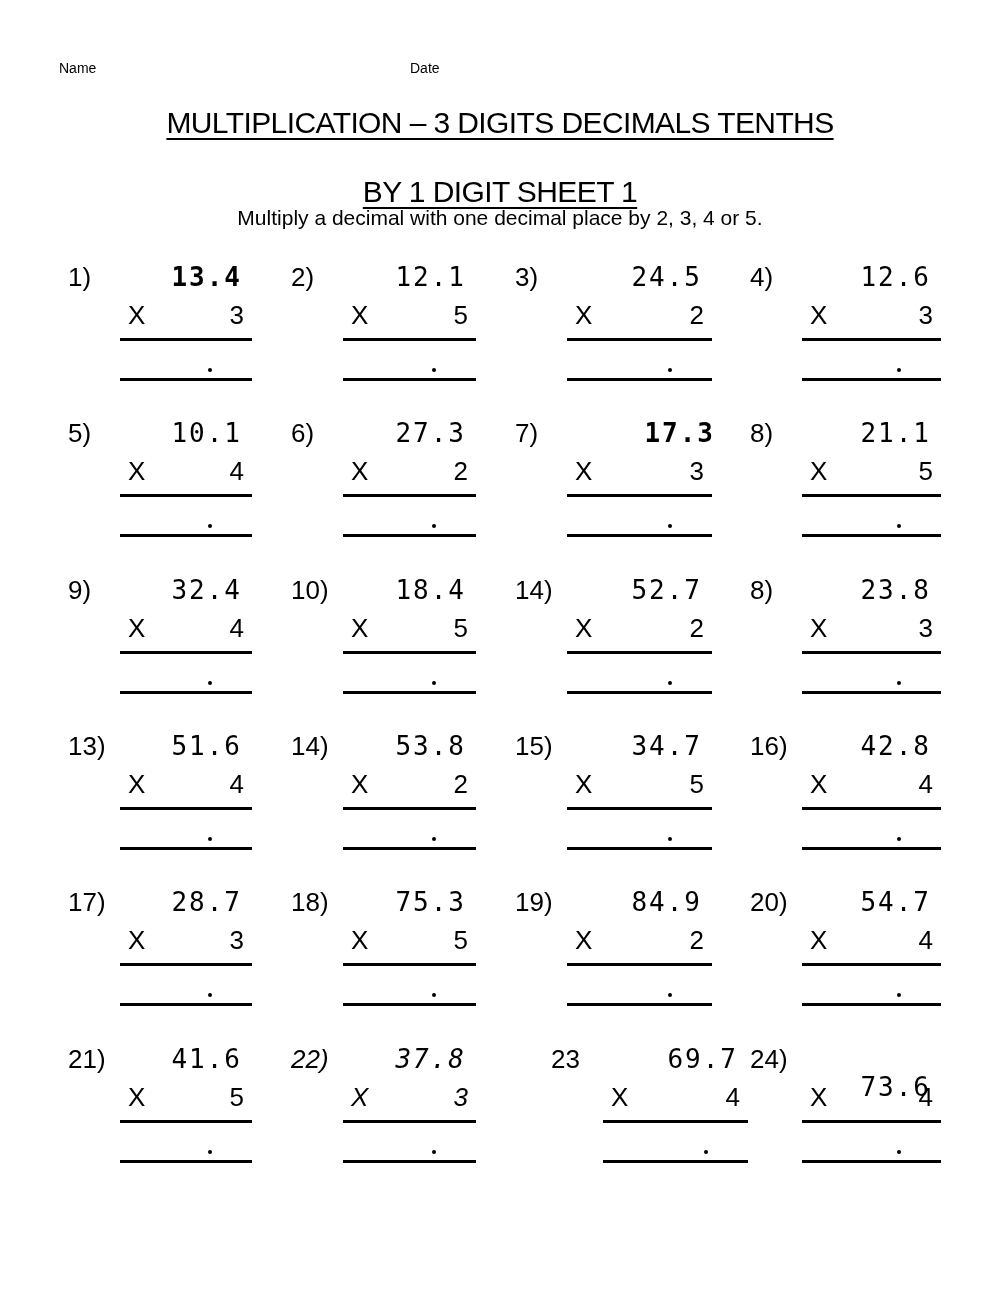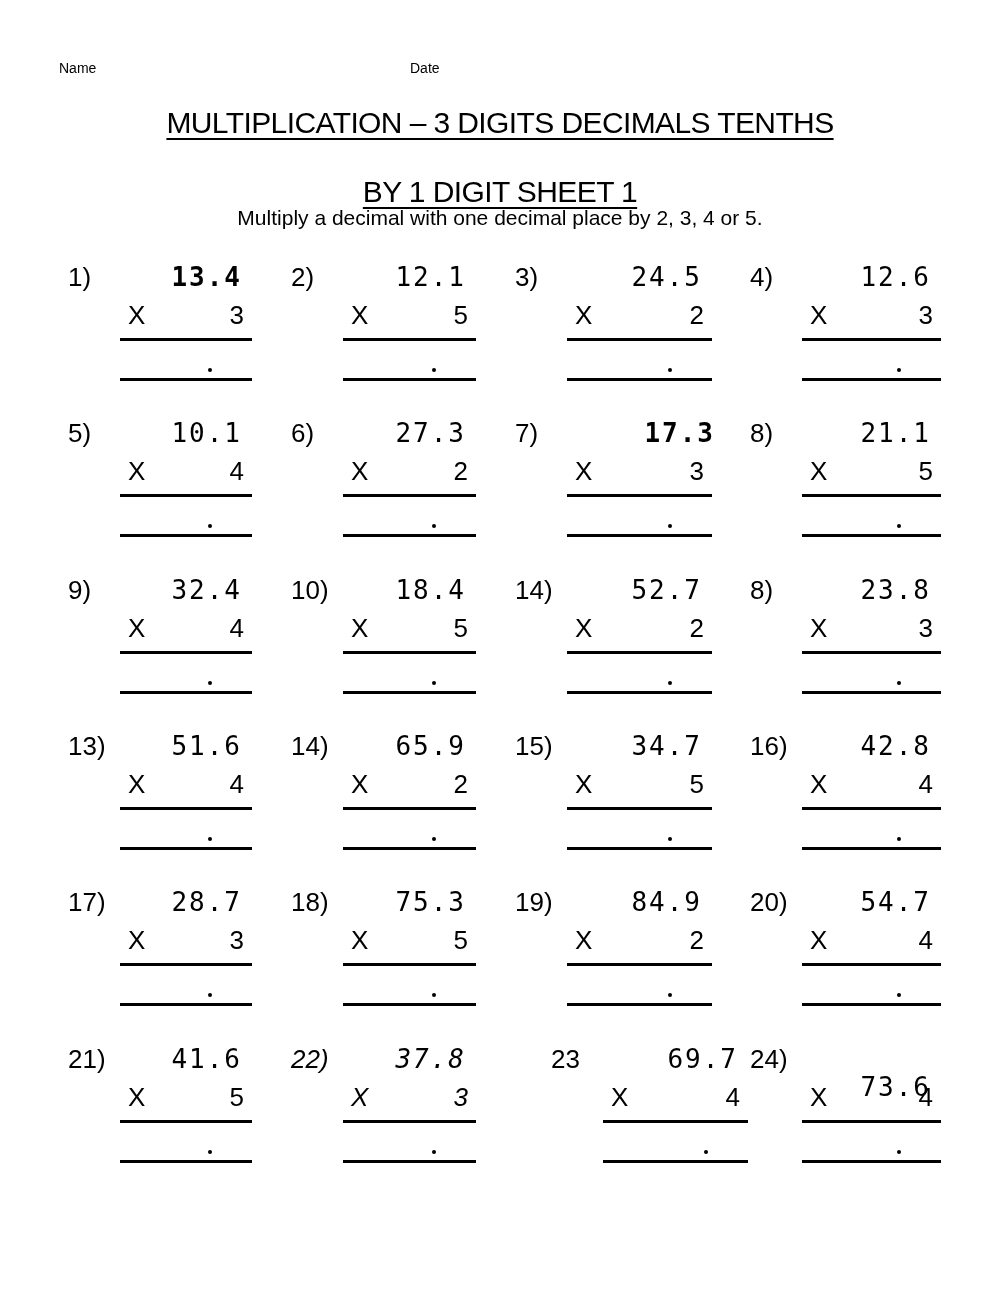--- a/index.html
+++ b/index.html
@@ -251,21 +251,21 @@
         <div class="times-row" style="left: 52px; width: 132px;">
           <span class="times-sign">X</span>
           <span class="multiplier">4</span>
         </div>
         <div class="answer-line" style="left: 52px; width: 132px;">
           <span class="decimal-dot" style="left: 88px;"></span>
         </div>
       </div>
       <div class="problem" style="left: 291px; top: 731px; width: 190px;">
         <span class="problem-number">14)</span>
-        <span class="multiplicand" style="right: 15px;">65.9</span>
+        <span class="multiplicand" style="right: 15px;">53.8</span>
         <div class="times-row" style="left: 52px; width: 133px;">
           <span class="times-sign">X</span>
           <span class="multiplier">2</span>
         </div>
         <div class="answer-line" style="left: 52px; width: 133px;">
           <span class="decimal-dot" style="left: 89px;"></span>
         </div>
       </div>
       <div class="problem" style="left: 515px; top: 731px; width: 202px;">
         <span class="problem-number">15)</span>

